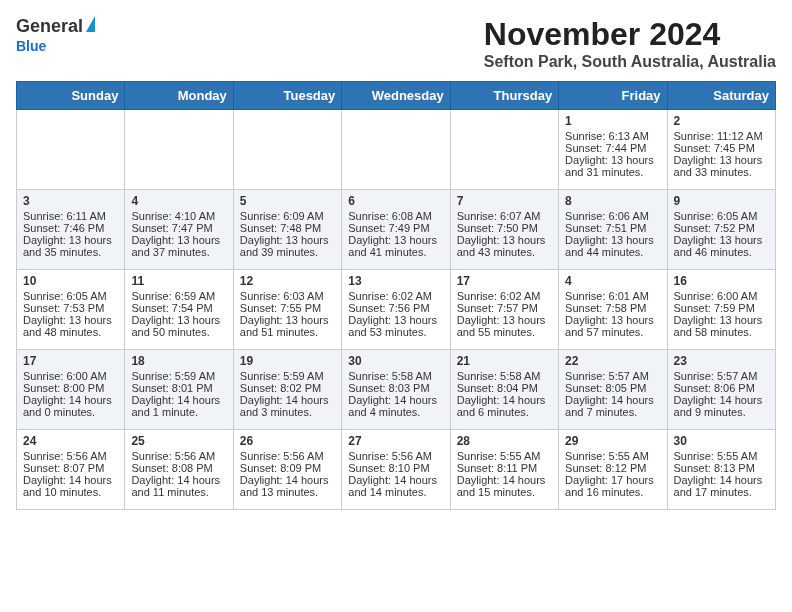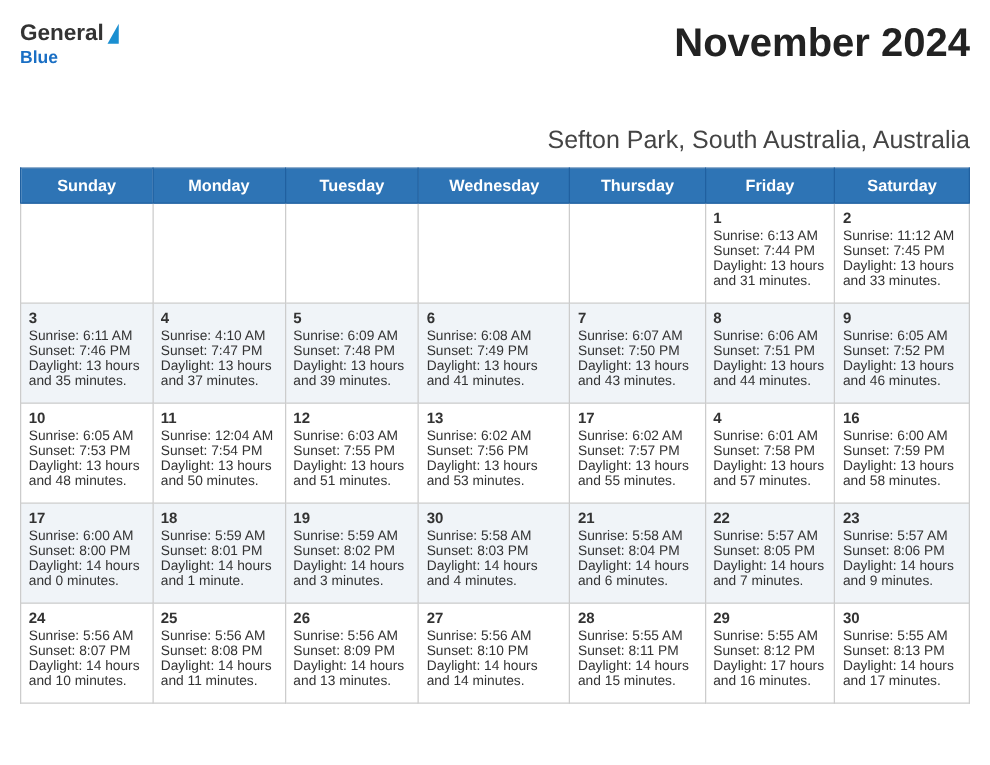--- a/index.html
+++ b/index.html
@@ -15,43 +15,41 @@
       align-items: flex-start;
       justify-content: space-between;
       margin-bottom: 10px;
     }
     .logo {
       display: flex;
       flex-direction: column;
       align-items: flex-start;
     }
     .title-block {
-      text-align: right;
     }
     .title-block h1 {
       font-size: 32px;
       font-weight: bold;
       color: #222;
     }
     .title-block h2 {
-      font-size: 20px;
-      font-weight: normal;
+      font-size: 16px;
+      font-weight: bold;
       color: #444;
-      margin-top: 48px;
     }
     .calendar {
       width: 100%;
       border-collapse: collapse;
       border: 1px solid #ccc;
     }
     .calendar th {
       background-color: #2e74b5;
       color: #fff;
-      text-align: center;
-      padding: 6px 24px;
+      text-align: right;
+      padding: 6px 6px;
       font-size: 13px;
       font-weight: bold;
       border: 1px solid #2060a0;
     }
     .calendar td {
       vertical-align: top;
       border: 1px solid #ccc;
       padding: 4px 6px;
       font-size: 11px;
       color: #333;
@@ -67,21 +65,20 @@
     }
     .day-num {
       font-weight: bold;
       font-size: 12px;
       display: block;
       margin-bottom: 2px;
     }
     .empty { background-color: #fff !important; }
     .logo-row {
       display: flex;
-      align-items: center;
     }
     .logo-general { color: #333; font-weight: bold; font-size: 18px; }
     .logo-blue-text { color: #1a6fc4; font-weight: bold; font-size: 14px; }
   </style>
 </head>
 <body>
 
 <div class="header">
   <div class="logo">
     <div class="logo-row">
@@ -176,21 +173,21 @@
       </tr>
       <tr>
         <td>
           <span class="day-num">10</span>
           <div>Sunrise: 6:05 AM</div>
           <div>Sunset: 7:53 PM</div>
           <div>Daylight: 13 hours and 48 minutes.</div>
         </td>
         <td>
           <span class="day-num">11</span>
-          <div>Sunrise: 12:04 AM</div>
+          <div>Sunrise: 6:59 AM</div>
           <div>Sunset: 7:54 PM</div>
           <div>Daylight: 13 hours and 50 minutes.</div>
         </td>
         <td>
           <span class="day-num">12</span>
           <div>Sunrise: 6:03 AM</div>
           <div>Sunset: 7:55 PM</div>
           <div>Daylight: 13 hours and 51 minutes.</div>
         </td>
         <td>

